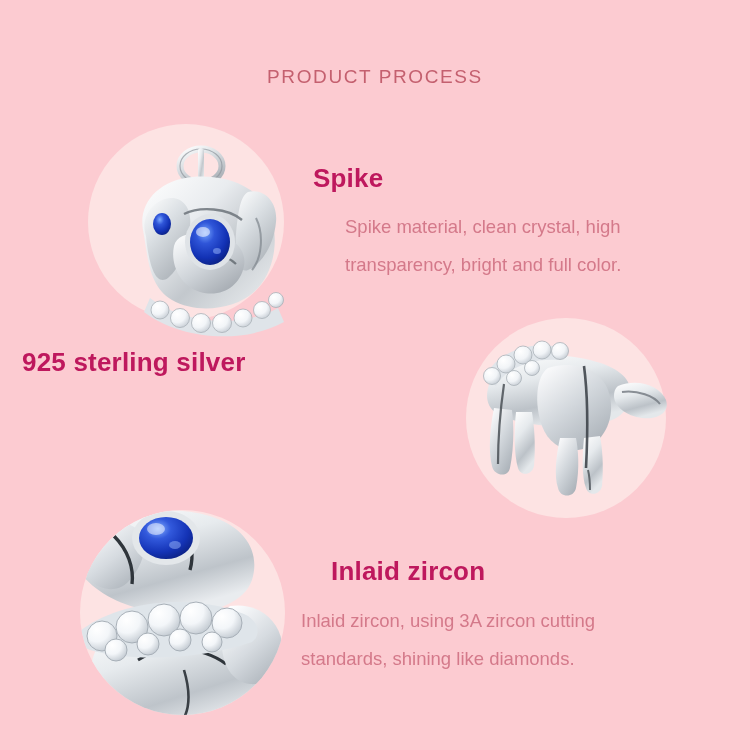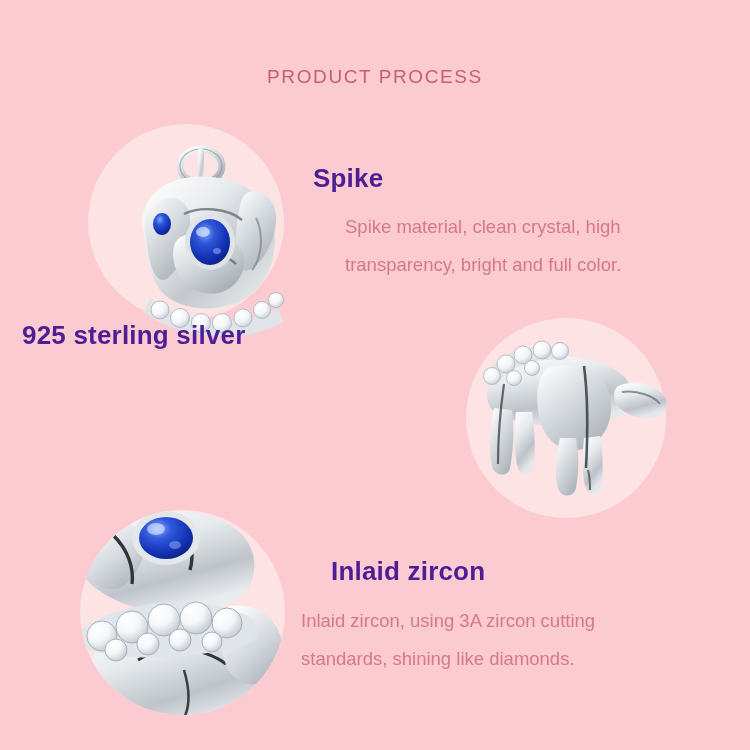--- a/index.html
+++ b/index.html
@@ -55,36 +55,36 @@
 
   #photo-head   { left: 88px;  top: 124px; width: 196px; height: 196px; }
   #photo-body   { left: 466px; top: 318px; width: 200px; height: 200px; }
   #photo-collar { left: 80px;  top: 510px; width: 205px; height: 205px; }
 
   
   .feature-heading {
     position: absolute;
     font-size: 26px;
     font-weight: bold;
-    color: #4c1d95;
+    color: #be185d;
     white-space: nowrap;
     letter-spacing: 0.2px;
   }
   .feature-body {
     position: absolute;
     font-size: 18.5px;
     color: #d4798a;
     line-height: 38px;
     font-weight: 400;
   }
 
   #heading-spike  { left: 313px; top: 163px; }
   #body-spike     { left: 313px; top: 208px; width: 380px; margin-left: 32px; }
 
-  #heading-silver { left: 22px;  top: 320px; text-align: center; }
+  #heading-silver { left: 22px;  top: 347px; text-align: center; }
   #body-silver    { left: 22px;  top: 382px; width: 430px; }
 
   #heading-zircon { left: 331px; top: 556px; }
   #body-zircon    { left: 301px; top: 602px; width: 420px; }
 
   .feature-body span { display: block; }
 </style>
 </head>
 <body>
 

